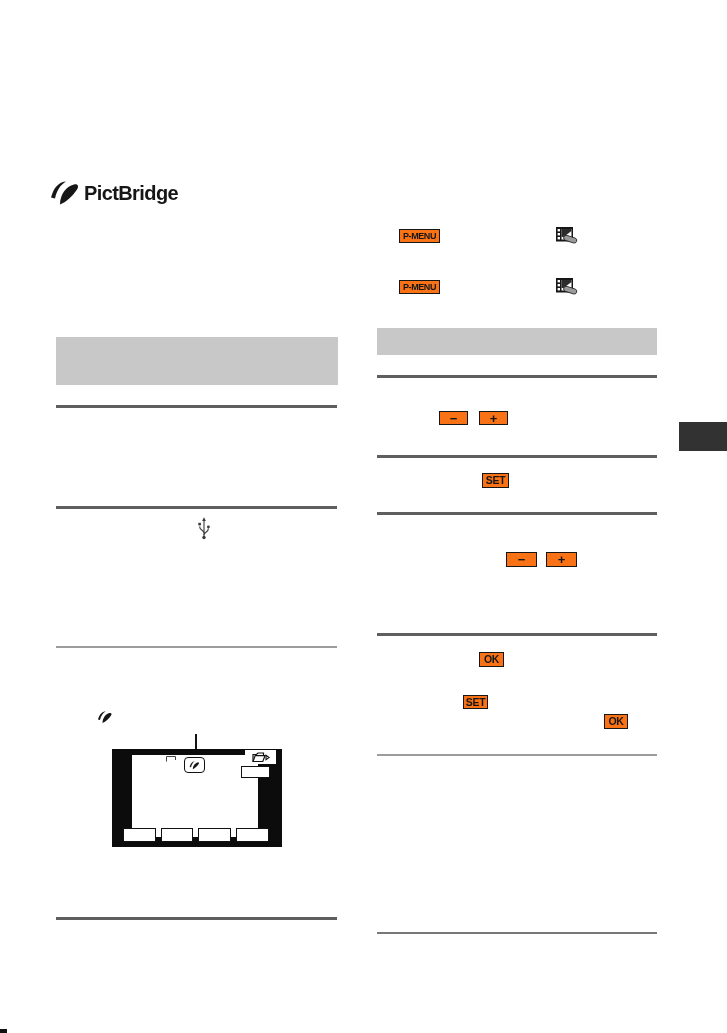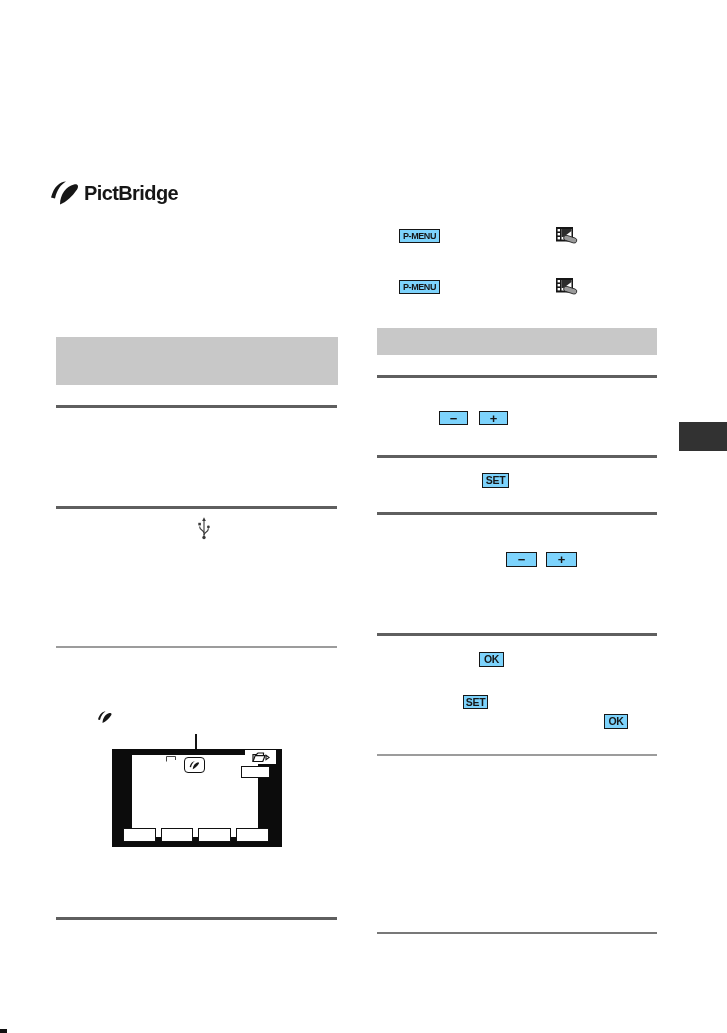--- a/index.html
+++ b/index.html
@@ -14,21 +14,21 @@
   
   .logo{left:50px;top:180px;display:flex;align-items:center;gap:4px}
   .logo-text{font-size:20px;font-weight:bold;letter-spacing:-0.6px;color:#161616}
   
   .bar{background:var(--heading-bar)}
   
   .rule{background:var(--rule-dark)}
   .rule.light{background:var(--rule-light)}
   .rule.medium{background:var(--rule-medium)}
   
-  .keybox{border:1.5px solid #161616;background:#7dd3fc;display:flex;align-items:center;
+  .keybox{border:1.5px solid #161616;background:#f97316;display:flex;align-items:center;
           justify-content:center;font-weight:bold;color:#161616;line-height:1}
   .keybox.pmenu{width:41px;height:14px;font-size:9px;letter-spacing:-0.4px}
   .keybox.sign{font-size:13px}
   .keybox.word{font-size:10.5px;letter-spacing:-0.3px}
   
   .edge-tab{left:679px;top:422px;width:48px;height:29px;background:var(--edge-tab)}
   
   .callout-line{left:195px;top:734px;width:1.5px;height:25px;background:#141414}
   .screen{left:112px;top:749px;width:170px;height:98px;background:#0c0c0c}
   .screen .interior{position:absolute;left:20px;top:6px;width:126px;height:82px;background:#fff}

